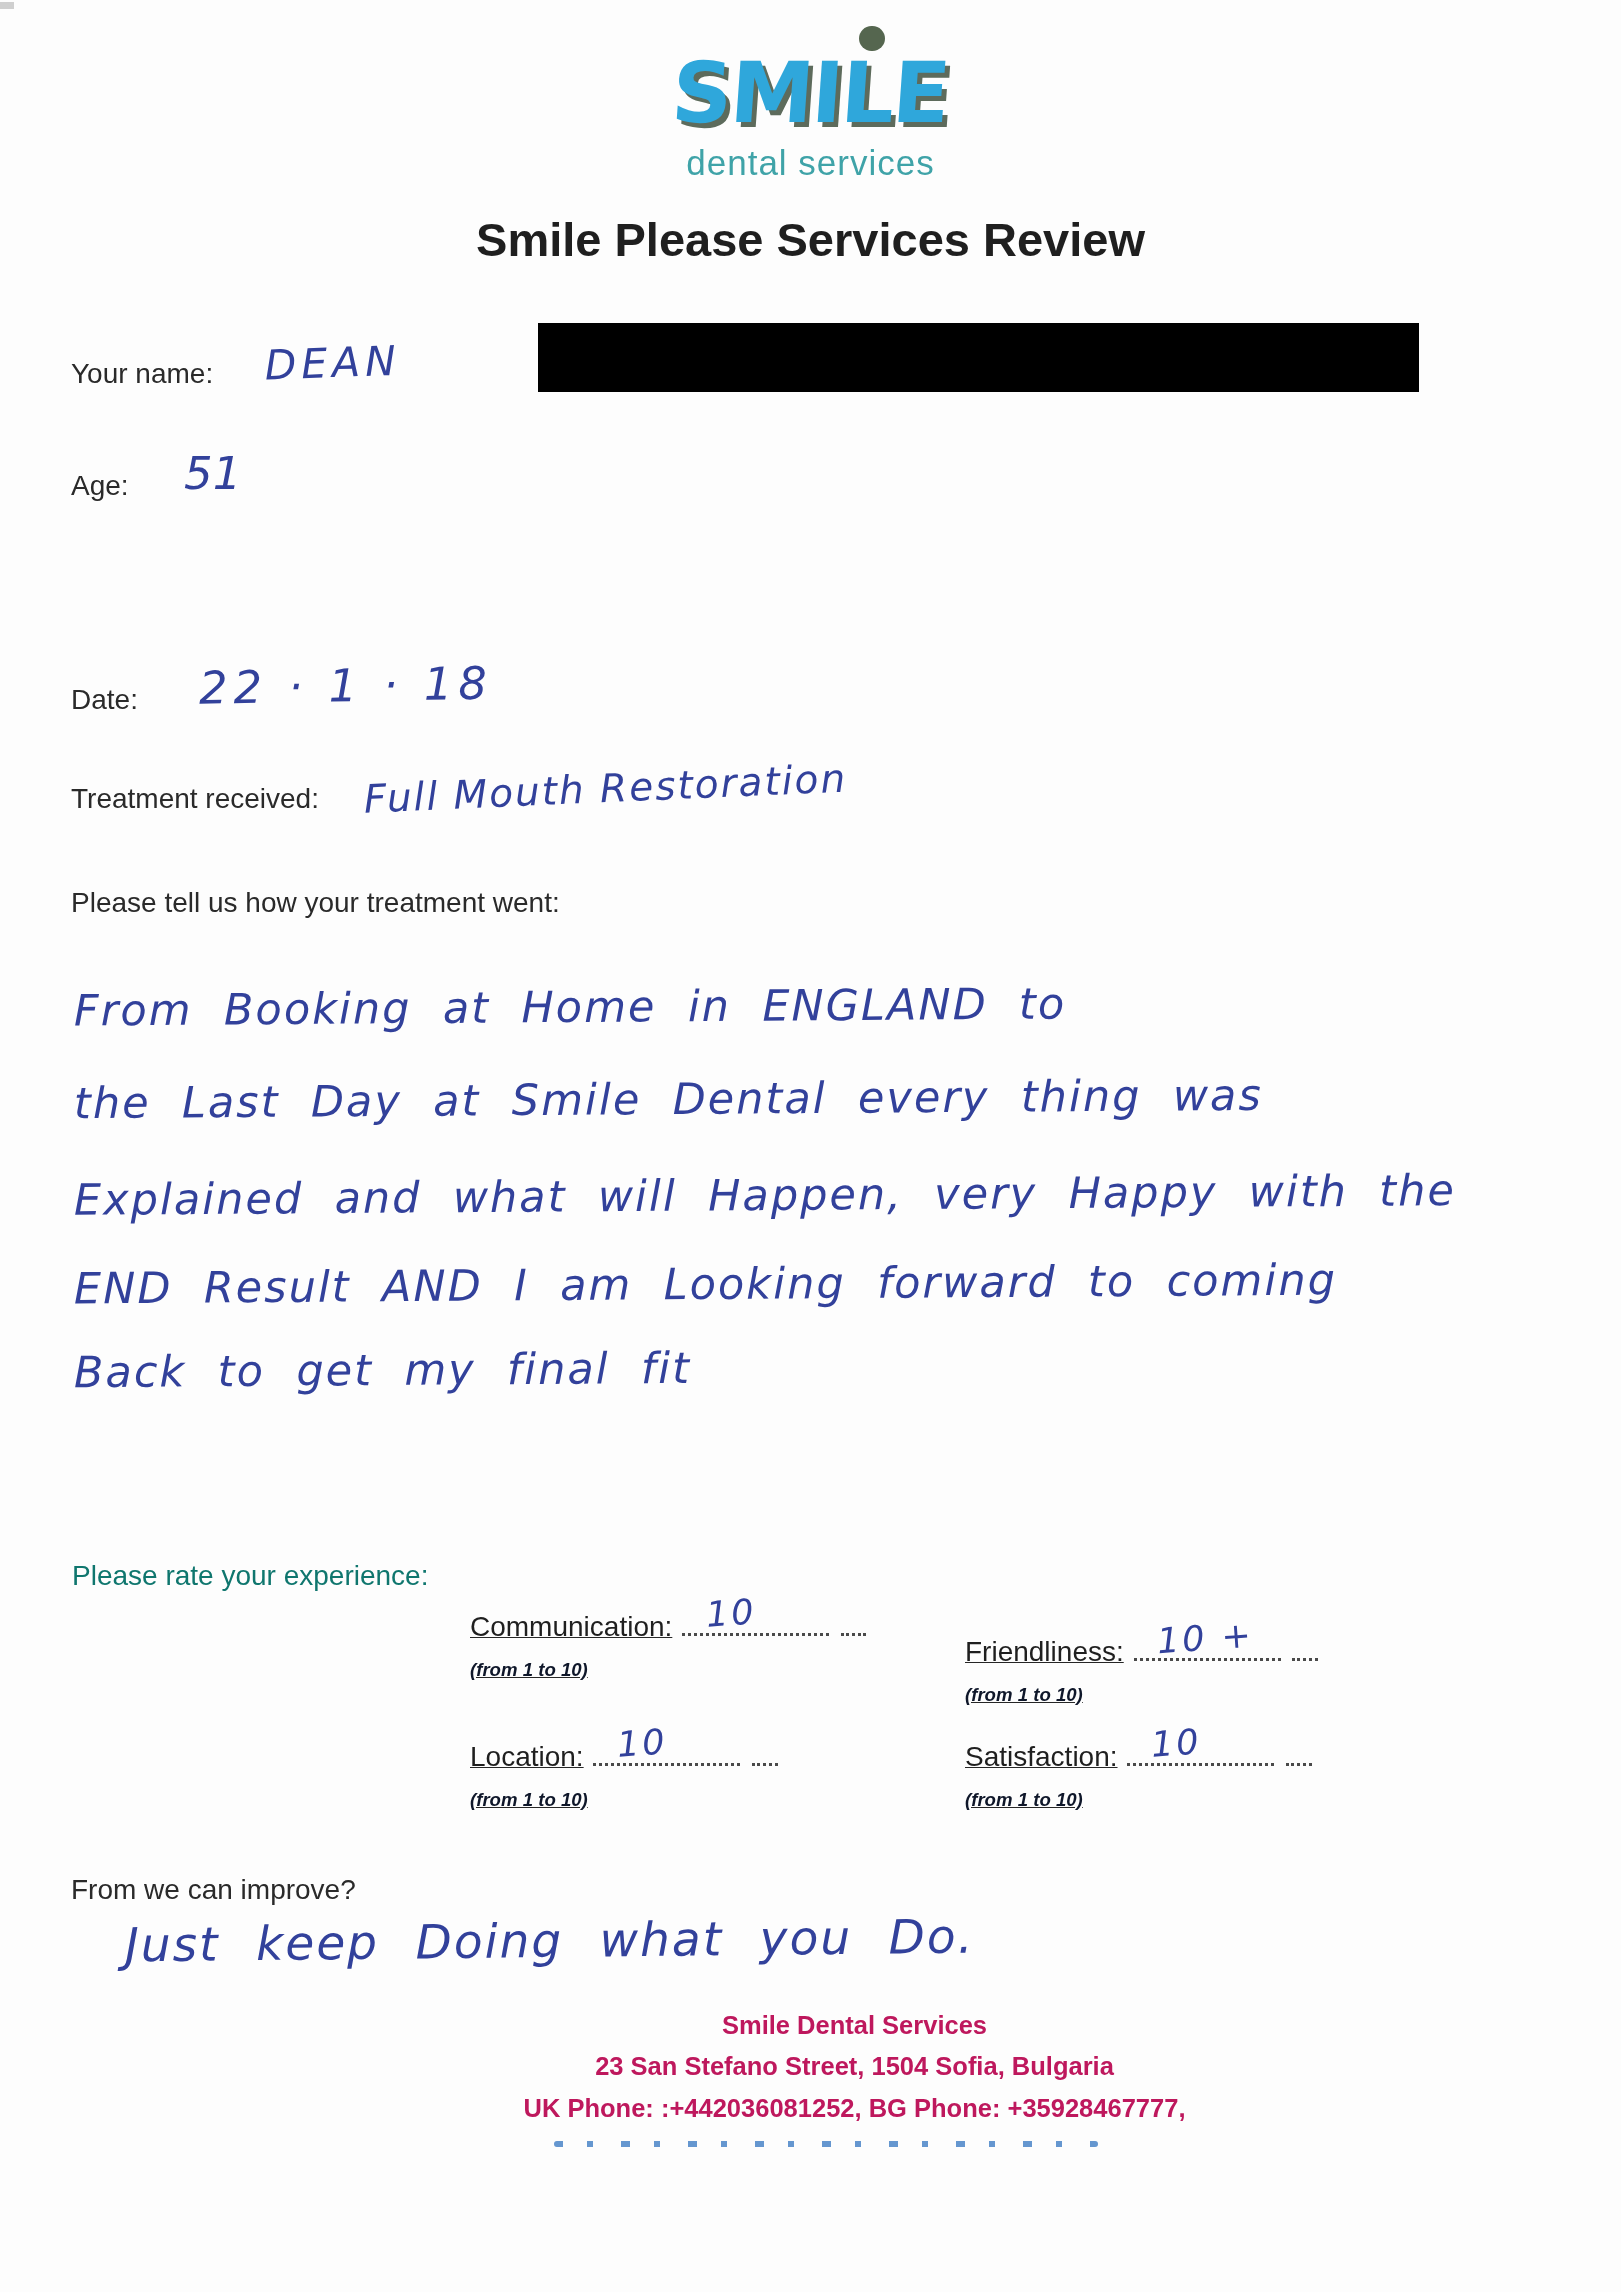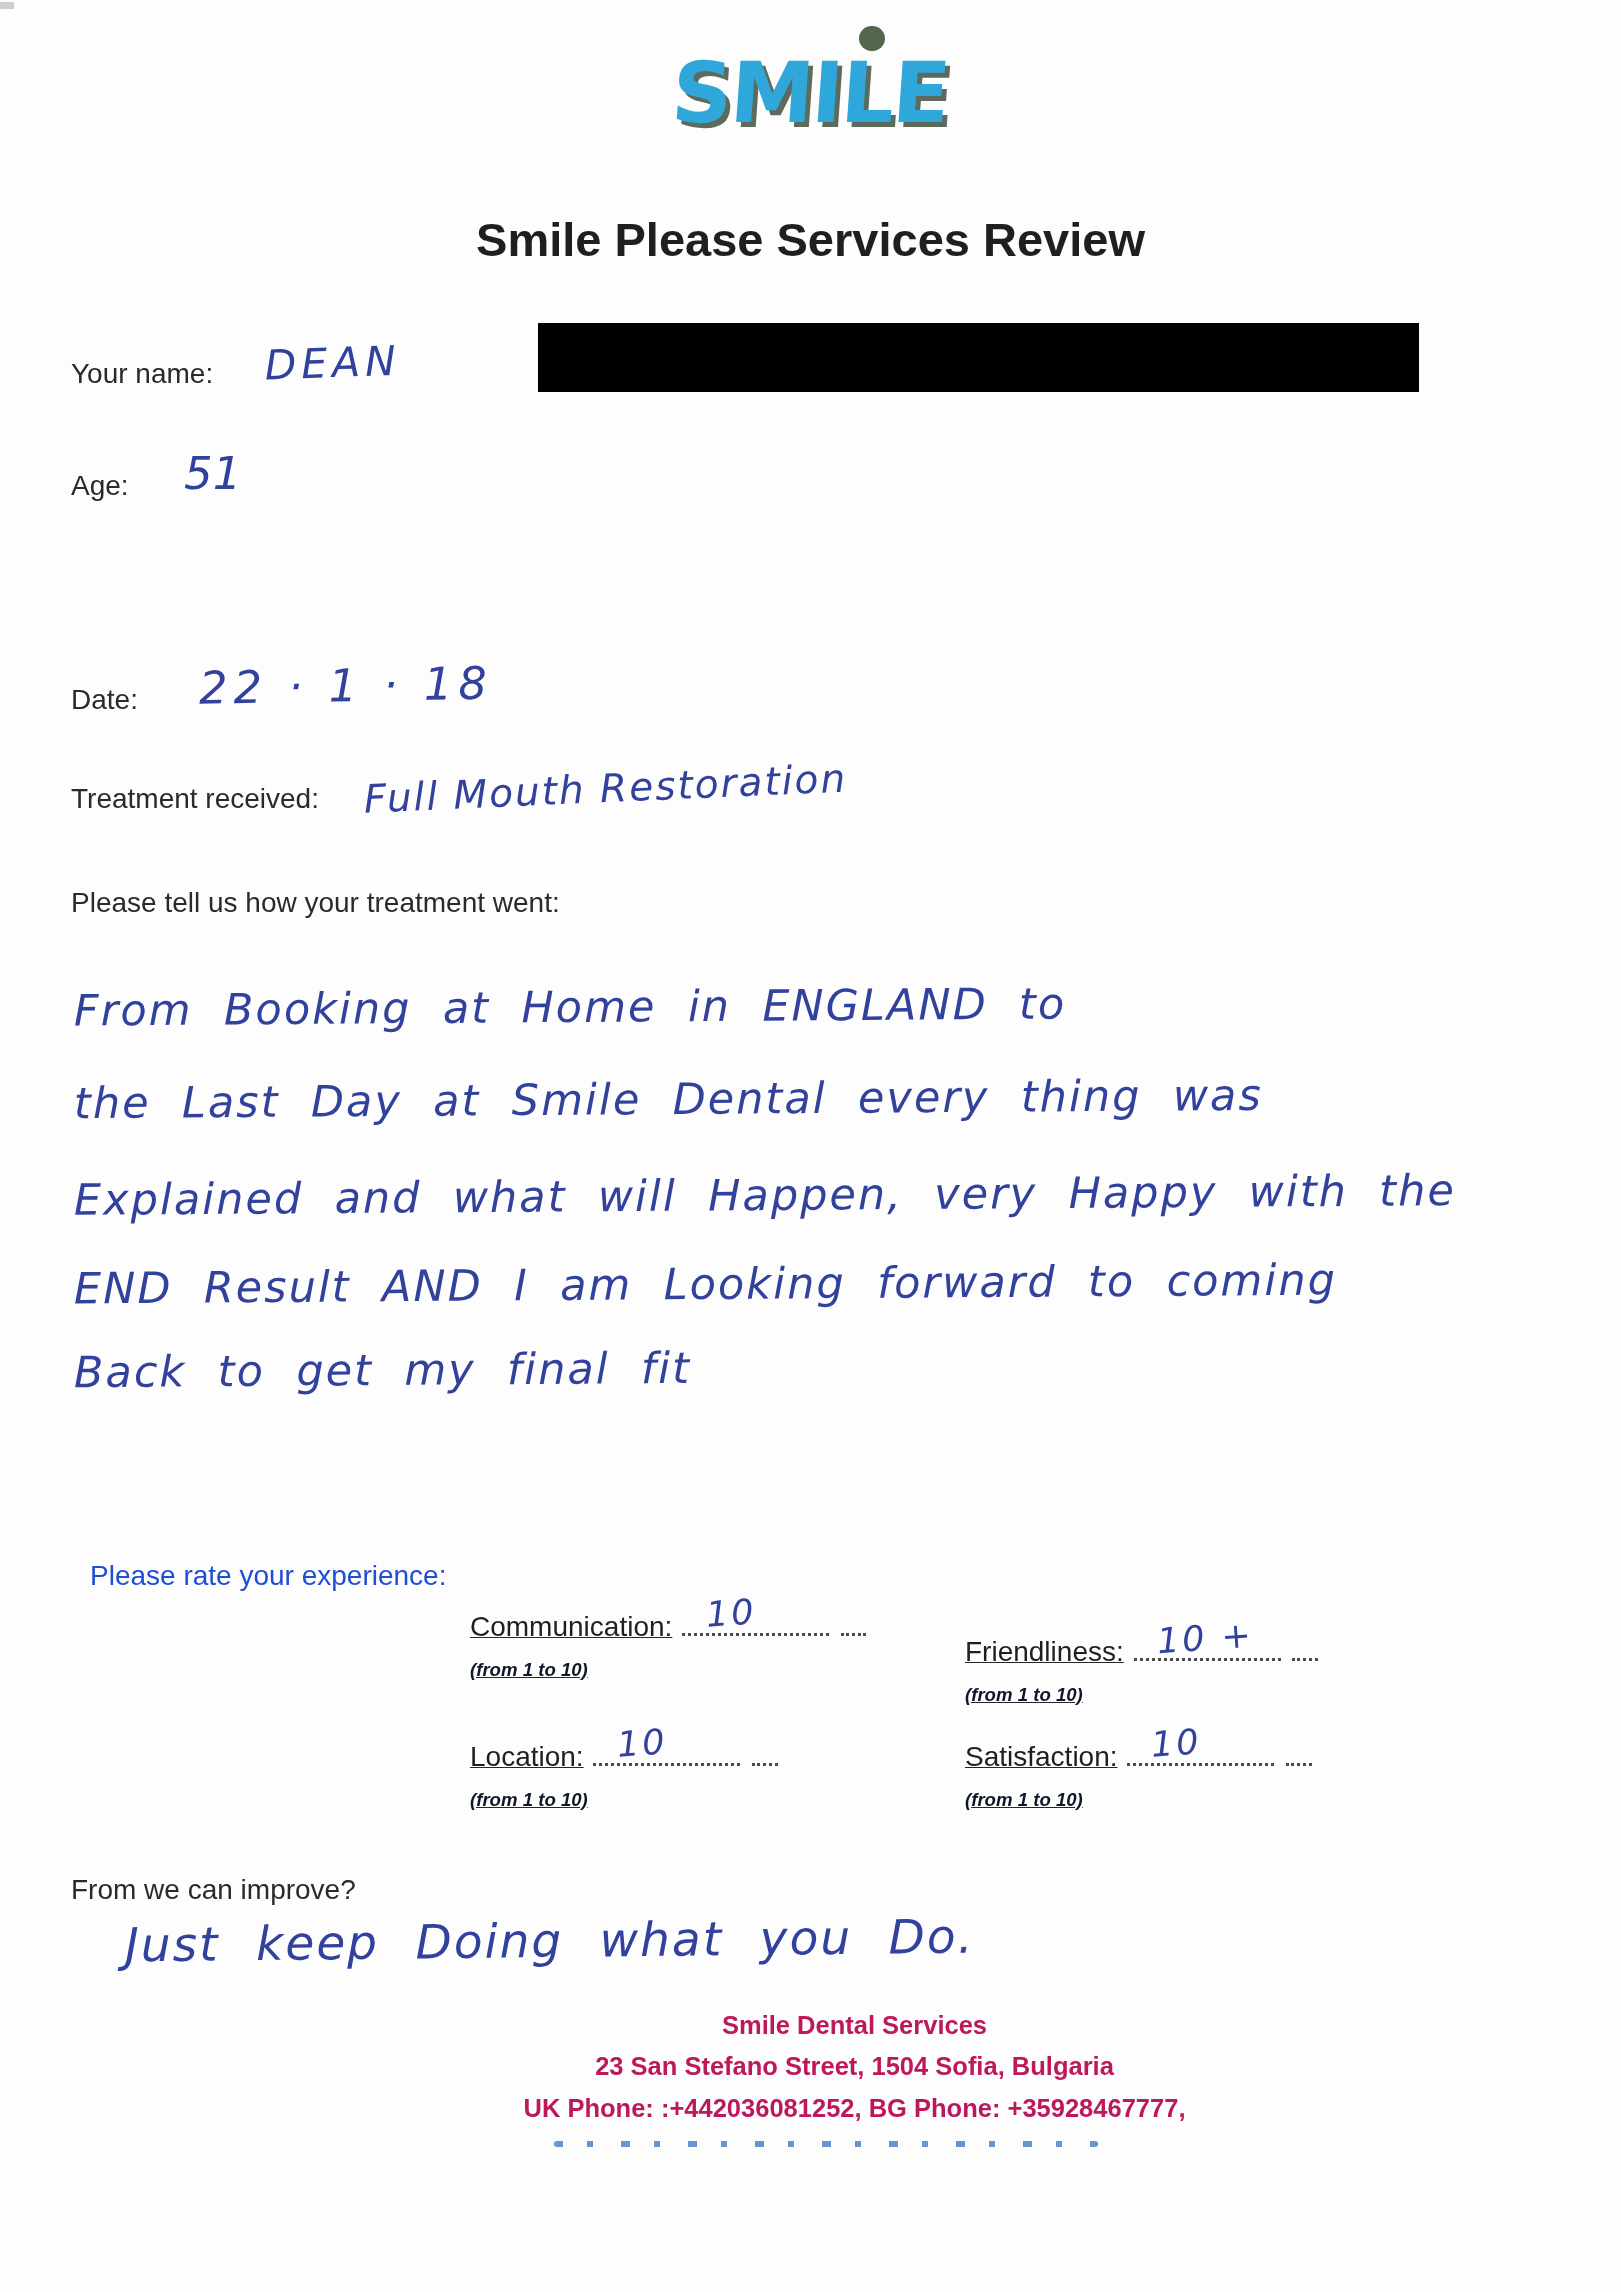--- a/index.html
+++ b/index.html
@@ -79,21 +79,21 @@
     position: absolute; left: 74px;
     font-size: 43px; letter-spacing: 2px; word-spacing: 15.7px;
     transform: rotate(-0.4deg);
   }
   .pl-0 { top: 982px; }
   .pl-1 { top: 1074px; }
   .pl-2 { top: 1170px; }
   .pl-3 { top: 1259px; }
   .pl-4 { top: 1345px; }
   
-  .ratings-heading { position: absolute; left: 90px; top: 1560px; font-size: 28px; color: #1d4ed8; }
+  .ratings-heading { position: absolute; left: 72px; top: 1560px; font-size: 28px; color: #0f766e; }
   .rating { position: absolute; text-decoration: underline; }
   .r-0 { left: 470px; top: 1607px; }
   .r-1 { left: 965px; top: 1632px; }
   .r-2 { left: 470px; top: 1737px; }
   .r-3 { left: 965px; top: 1737px; }
   .rating-label { font-size: 28px; color: #1f1f1f; }
   .dots {
     display: inline-block; position: relative;
     width: 147px; height: 29px;
     margin-left: 9.8px;
@@ -145,20 +145,21 @@
 </head>
 <body>
 
 <div class="page">
 
   <div class="scan-speck"></div>
 
   <header class="logo">
     <div class="logo-word">SMILE</div>
     <span class="logo-i-dot"></span>
+    <div class="logo-sub">dental services</div>
   </header>
 
   <h1 class="title">Smile Please Services Review</h1>
 
   <div class="field f-name">
     <span class="label">Your name:</span>
     <span class="hw">DEAN</span>
   </div>
   <div class="redaction"></div>
 

